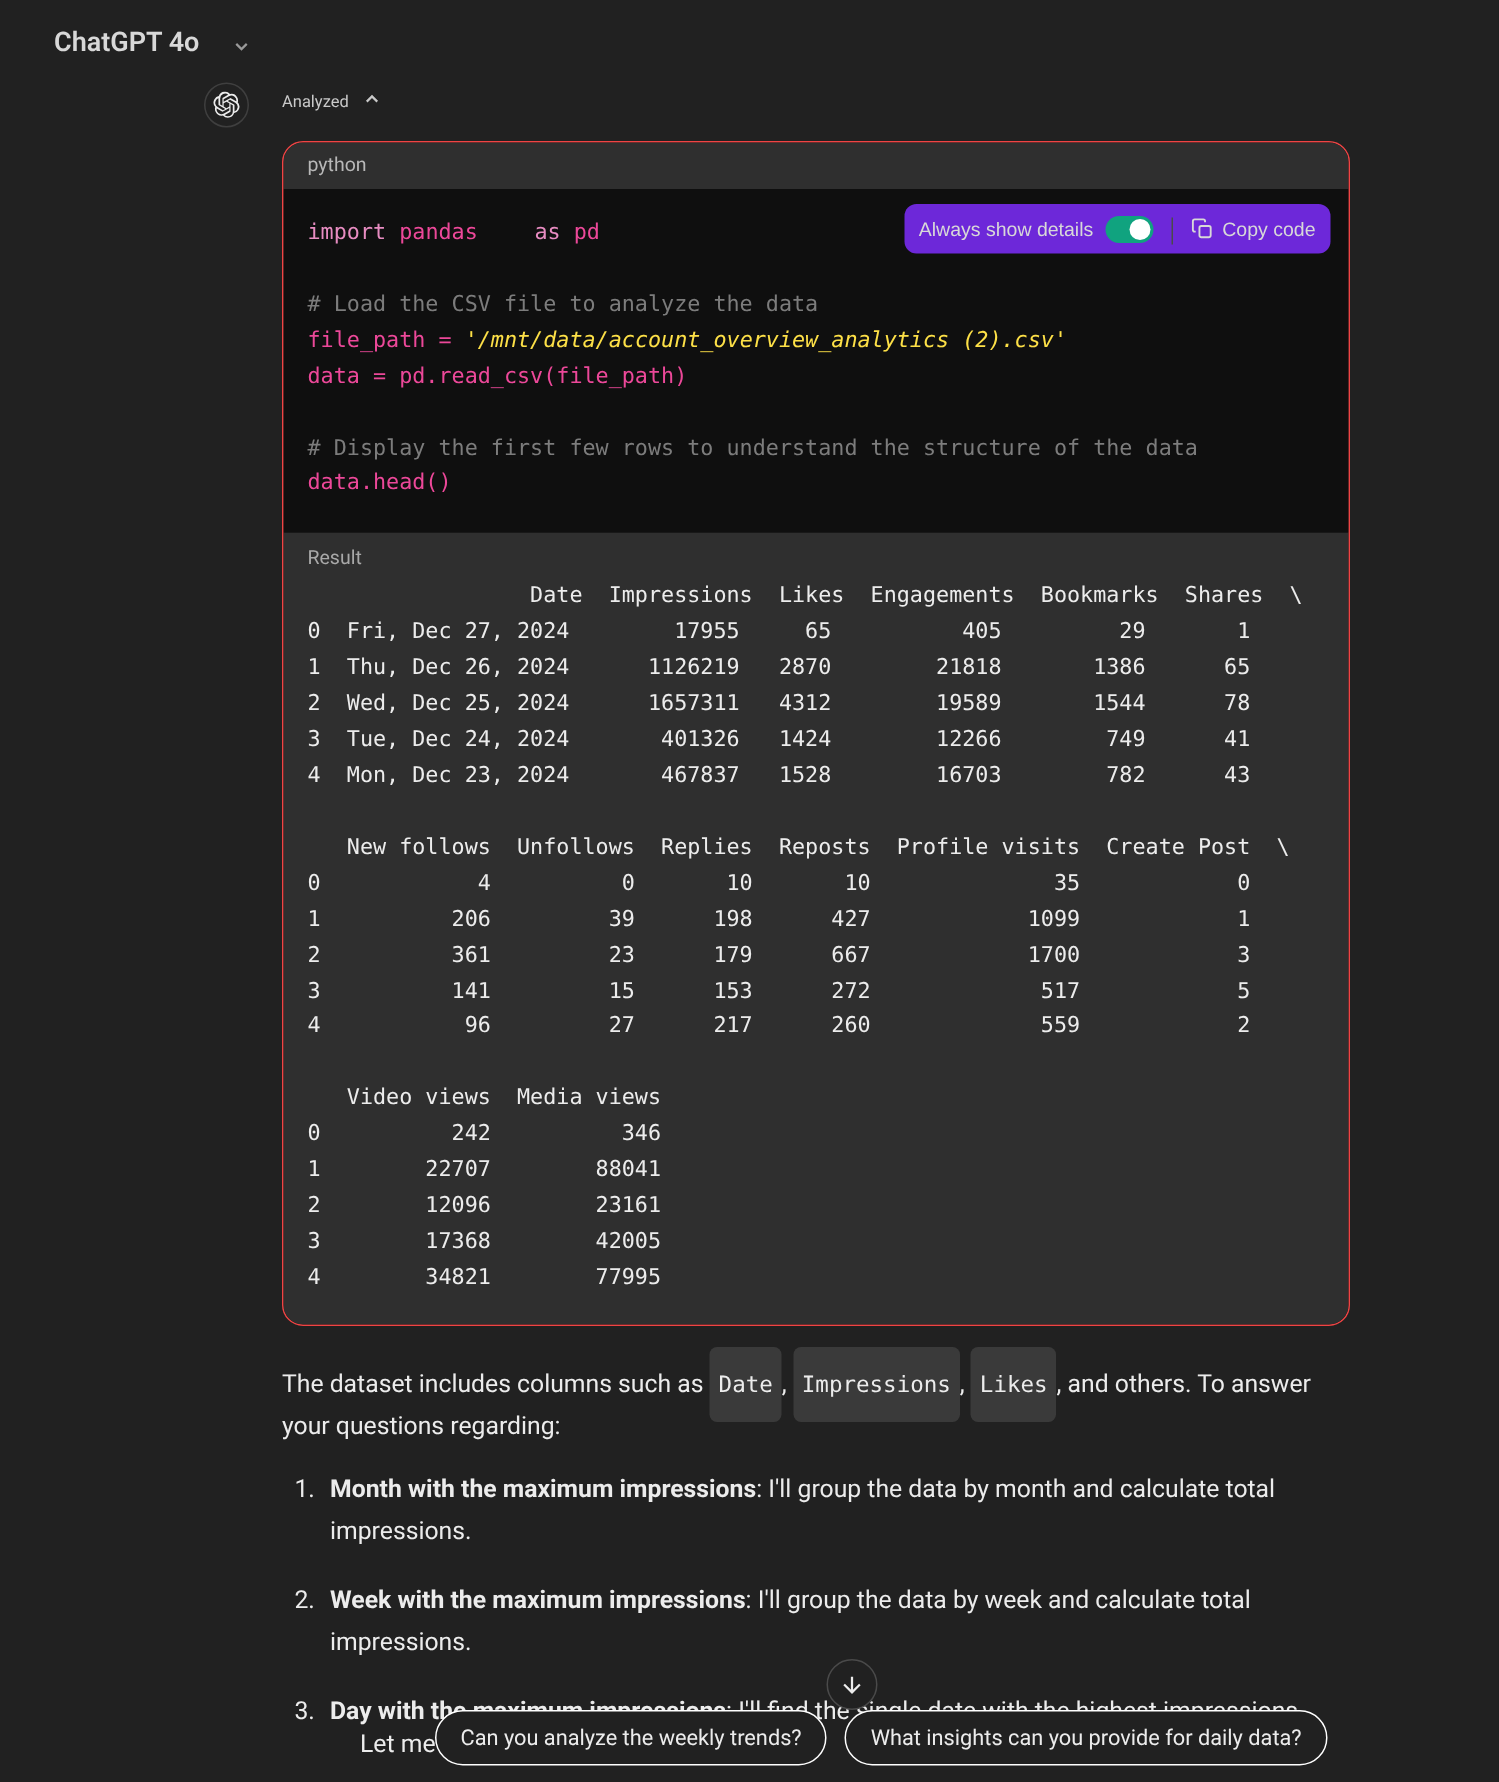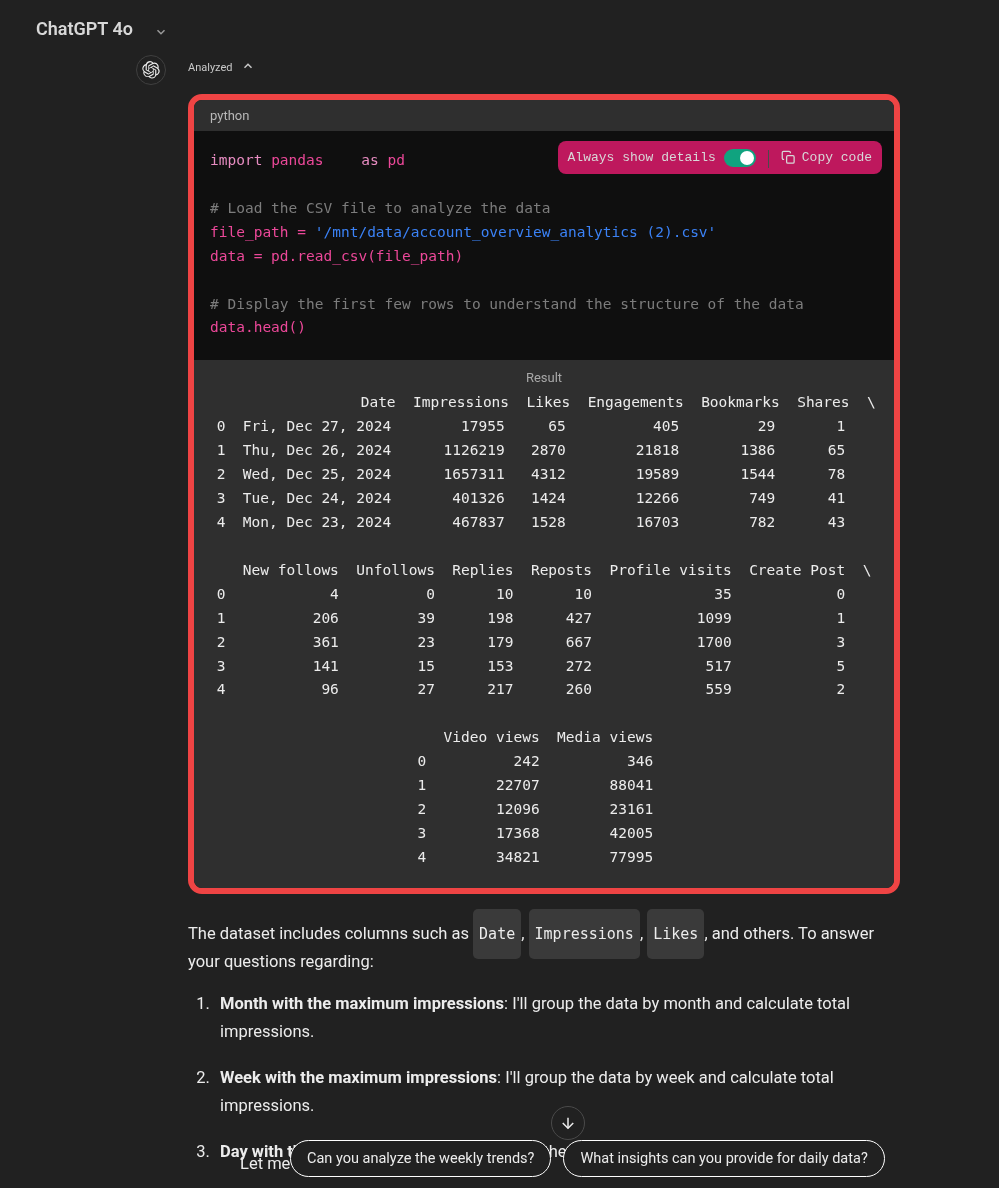--- a/index.html
+++ b/index.html
@@ -49,21 +49,21 @@
     padding: 4px 0 18px 52px;
     margin-left:-52px;
     cursor:pointer;
   }
   .chev-up svg{stroke:#c9c9c9;}
   .code-card {
     width: 712px;
     border-radius:14px;
     overflow:hidden;
     background:#171717;
-    border:6px solid #ef4444;
+    border:1px solid #ef4444;
   }
   .code-header {
     background:#2f2f2f;
     color:#b8b8b8;
     font-size:13px;
     padding: 8px 16px;
   }
   .code-body {
     position:relative;
     background:#0f0f0f;
@@ -71,47 +71,46 @@
     font-family: ui-monospace, SFMono-Regular, Menlo, Consolas, monospace;
     font-size: 14.5px;
     line-height: 1.65;
     color:#e8e8e8;
     white-space:pre;
   }
   .kw-import { color:#e78cc1; }
   .kw-as { color:#e78cc1;margin-left:29px; }
   .ident { color:#ec4899; }
   .comment { color:#7c7c7c; }
-  .string { color:#3b82f6; }
+  .string { color:#fde047;font-style:italic; }
   .code-controls {
     position:absolute;
     top:10px; right:12px;
     display:flex; align-items:flex-end; gap:12px;
-    background:#be185d;
+    background:#6d28d9;
     border-radius:8px;
     padding:6px 10px;
     font-size:13px;
     color:#d8d8d8;
-    font-family:Liberation Mono, monospace;
+    font-family:Liberation Sans, sans-serif;
   }
   .toggle-wrap{display:flex;align-items:center;gap:8px;}
   .toggle {
     width:32px;height:18px;border-radius:10px;background:#10a37f;position:relative;
   }
   .toggle::after{
     content:""; position:absolute; right:2px; top:2px; width:14px;height:14px;border-radius:50%;
     background:#fff;
   }
   .vsep{width:1px;height:18px;background:#4a4a4a;}
   .copy-btn{display:flex;align-items:center;gap:6px;cursor:pointer;}
   .copy-btn svg{stroke:#d8d8d8;}
   .result-section{
     background:#2f2f2f;
     padding: 10px 16px 18px 16px;
-    text-align: center;
   }
   .result-label{
     color:#a8a8a8; font-size:13px; margin-bottom:6px;
     font-family:-apple-system,BlinkMacSystemFont,"Segoe UI",Roboto,sans-serif;
   }
   .result-pre{
     font-family: ui-monospace, SFMono-Regular, Menlo, Consolas, monospace;
     font-size:14.5px; line-height:1.65; color:#ececec; white-space:pre;
   }
   .prose {

